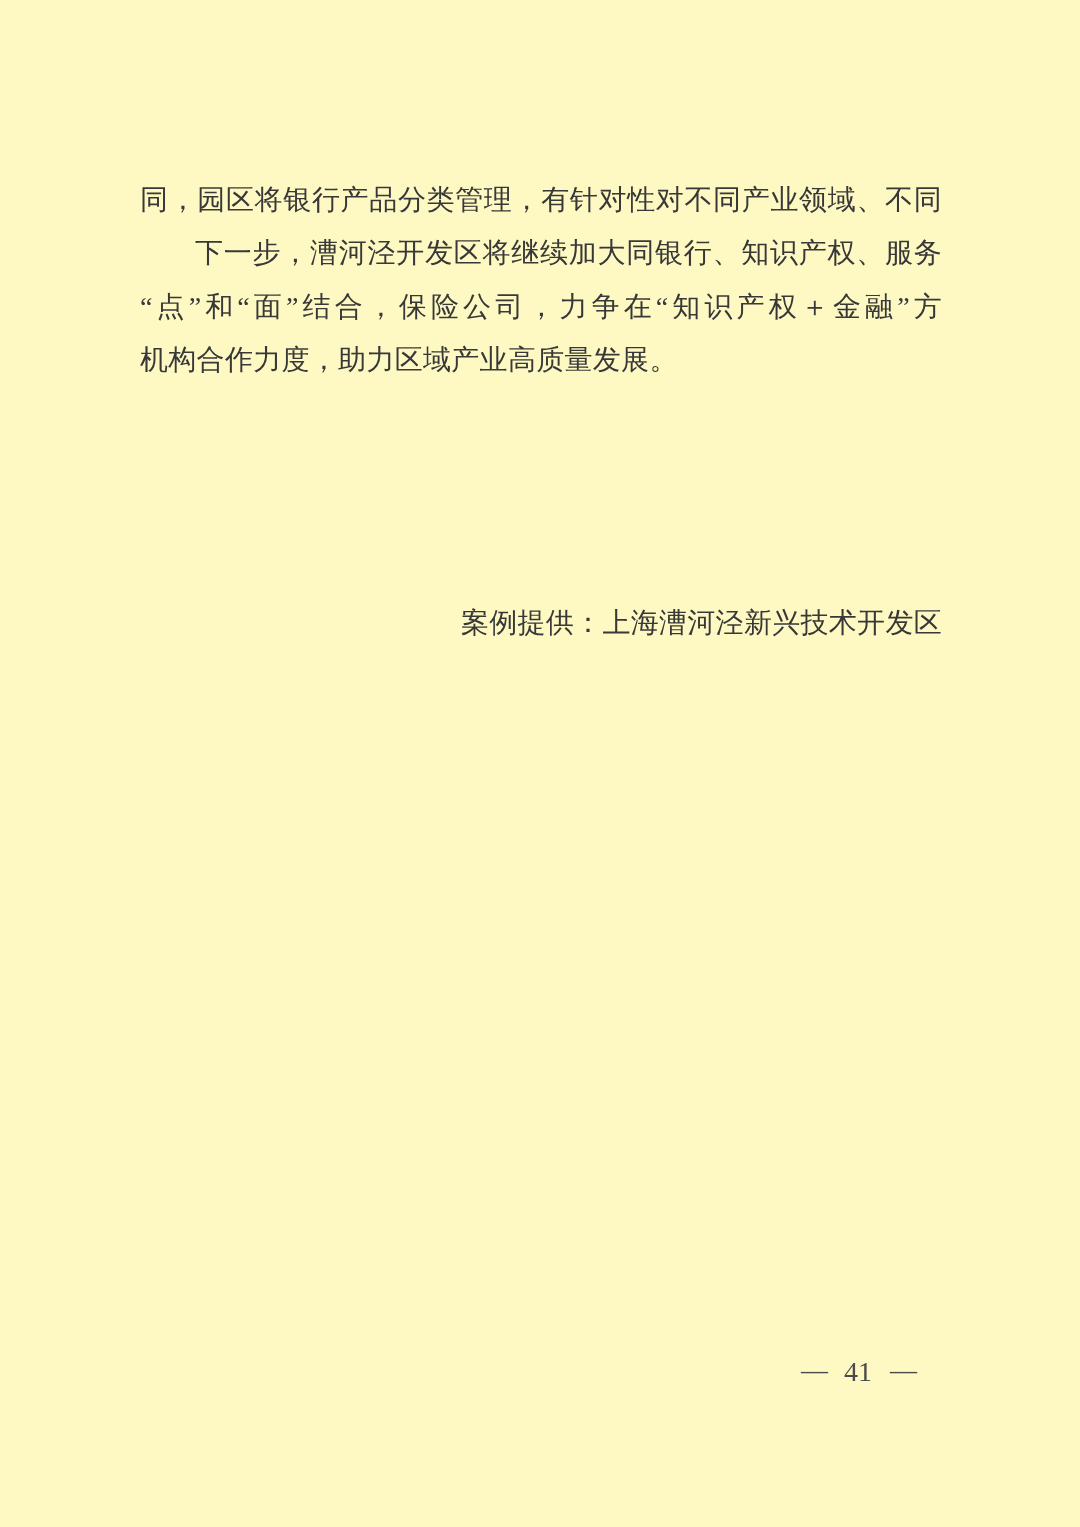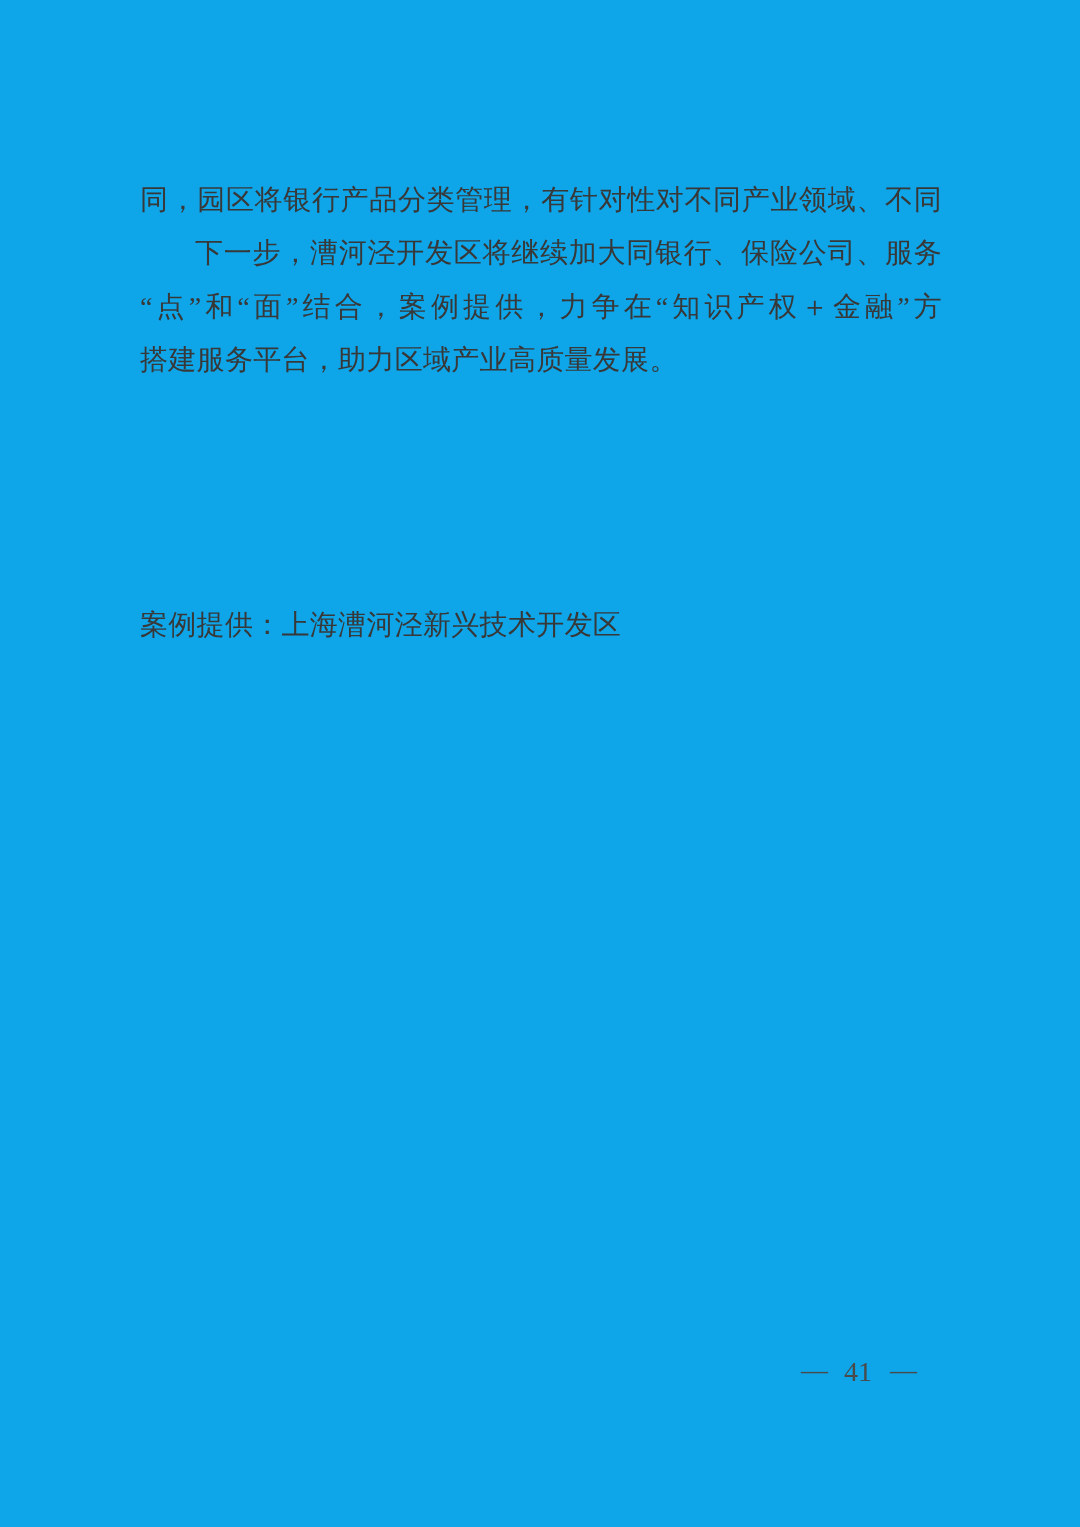--- a/index.html
+++ b/index.html
@@ -4,21 +4,21 @@
 <style>
   html, body {
     margin: 0;
     padding: 0;
     background: #ffffff;
   }
   .page {
     position: relative;
     width: 1080px;
     height: 1527px;
-    background: #0ea5e9;
+    background: #fef9c3;
     font-family: "Liberation Serif", "DejaVu Serif", serif;
     color: #383838;
     overflow: hidden;
   }
   .body-block {
     position: absolute;
     left: 140px;
     top: 173px;
     width: 802px;
   }
@@ -40,21 +40,23 @@
     text-indent: 55px;
   }
   .attribution {
     position: absolute;
     left: 140px;
     top: 598px;
     width: 802px;
     font-size: 28px;
     line-height: 53.4px;
     letter-spacing: 0.3px;
+    text-align: right;
     color: #383838;
+    font-family: Liberation Mono, monospace;
   }
   .footer {
     position: absolute;
     left: 760px;
     top: 1356px;
     width: 196px;
     display: flex;
     align-items: center;
     justify-content: center;
     gap: 18px;
@@ -70,23 +72,23 @@
     font-size: 28px;
   }
 </style>
 </head>
 <body>
 
 <div class="page">
 
   <div class="body-block">
     <div class="line jline">同，园区将银行产品分类管理，有针对性对不同产业领域、不同</div>
-    <div class="line jline indent">下一步，漕河泾开发区将继续加大同银行、保险公司、服务</div>
-    <div class="line jline">“点”和“面”结合，案例提供，力争在“知识产权＋金融”方</div>
-    <div class="line">搭建服务平台，助力区域产业高质量发展。</div>
+    <div class="line jline indent">下一步，漕河泾开发区将继续加大同银行、知识产权、服务</div>
+    <div class="line jline">“点”和“面”结合，保险公司，力争在“知识产权＋金融”方</div>
+    <div class="line">机构合作力度，助力区域产业高质量发展。</div>
   </div>
 
   <div class="attribution">案例提供：上海漕河泾新兴技术开发区</div>
 
   <div class="footer">
     <span class="dash">—</span>
     <span class="num">41</span>
     <span class="dash">—</span>
   </div>
 

